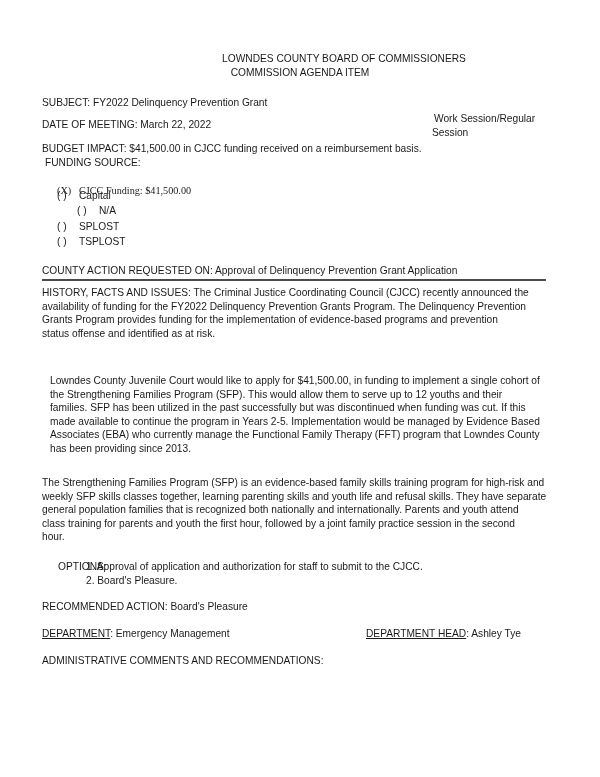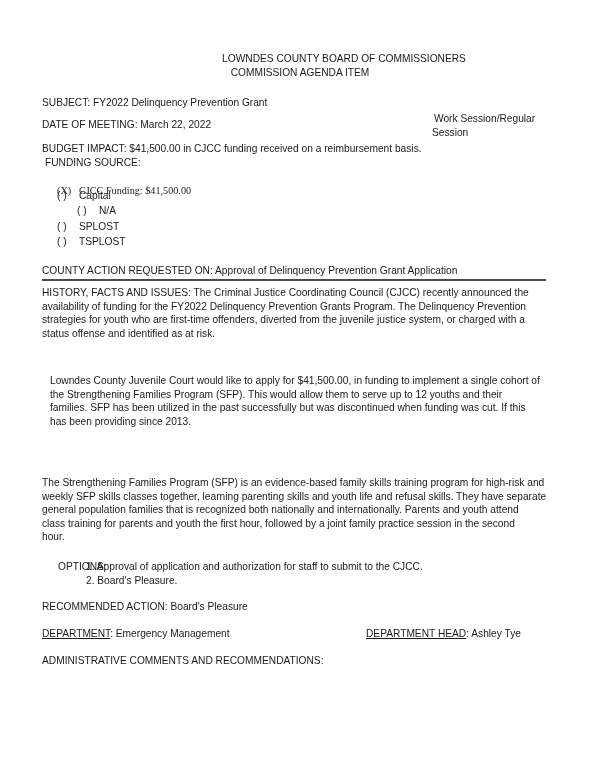--- a/index.html
+++ b/index.html
@@ -58,28 +58,30 @@
       <span class="mark">( )</span><span>TSPLOST</span>
     </div>
   </div>
 
   <div class="abs" style="left:42px; top:265px;">COUNTY ACTION REQUESTED ON: Approval of Delinquency Prevention Grant Application</div>
   <div class="rule" style="top:279px;"></div>
 
   <div class="para" style="top:286px;">
     <span class="line">HISTORY, FACTS AND ISSUES: The Criminal Justice Coordinating Council (CJCC) recently announced the</span>
     <span class="line">availability of funding for the FY2022 Delinquency Prevention Grants Program.  The Delinquency Prevention</span>
-    <span class="line">strategies for youth who are first-time offenders, diverted from the juvenile justice system, or charged with a</span>
+    <span class="line">Grants Program provides funding for the implementation of evidence-based programs and prevention</span>
     <span class="line">status offense and identified as at risk.</span>
   </div>
 
   <div class="para" style="top:374px;margin-left:8px;">
     <span class="line">Lowndes County Juvenile Court would like to apply for $41,500.00, in funding to implement a single cohort of</span>
     <span class="line">the Strengthening Families Program (SFP).  This would allow them to serve up to 12 youths and their</span>
     <span class="line">families.  SFP has been utilized in the past successfully but was discontinued when funding was cut.  If this</span>
+    <span class="line">made available to continue the program in Years 2-5.  Implementation would be managed by Evidence Based</span>
+    <span class="line">Associates (EBA) who currently manage the Functional Family Therapy (FFT) program that Lowndes County</span>
     <span class="line">has been providing since 2013.</span>
   </div>
 
   <div class="para" style="top:476px;">
     <span class="line">The Strengthening Families Program (SFP) is an evidence-based family skills training program for high-risk and</span>
     <span class="line">weekly SFP skills classes together, learning parenting skills and youth life and refusal skills. They have separate</span>
     <span class="line">general population families that is recognized both nationally and internationally. Parents and youth attend</span>
     <span class="line">class training for parents and youth the first hour, followed by a joint family practice session in the second</span>
     <span class="line">hour.</span>
   </div>

